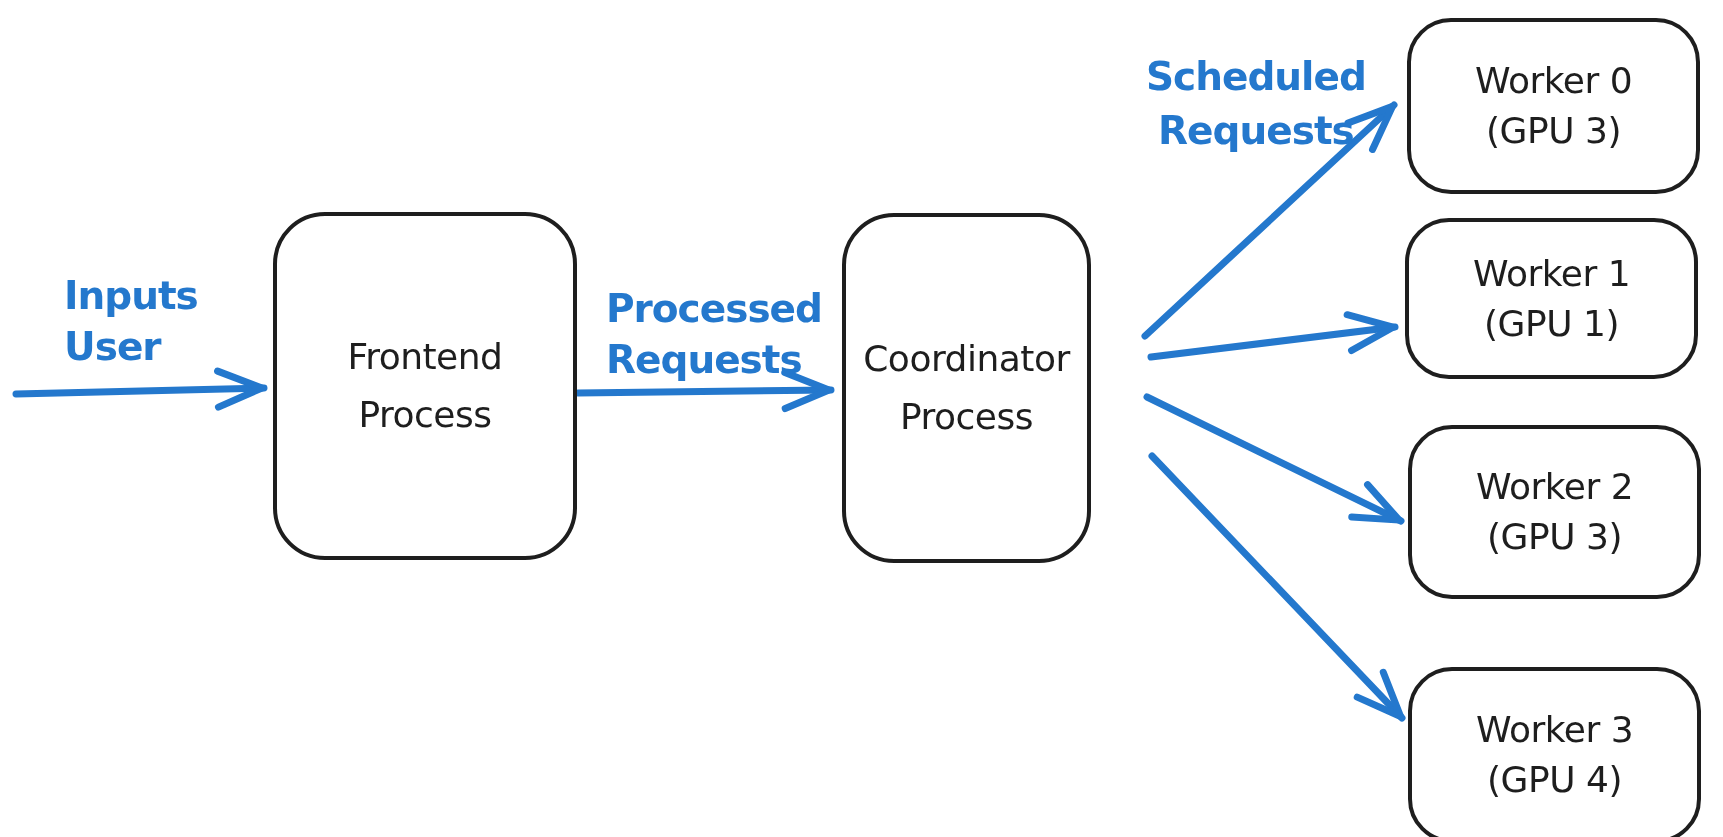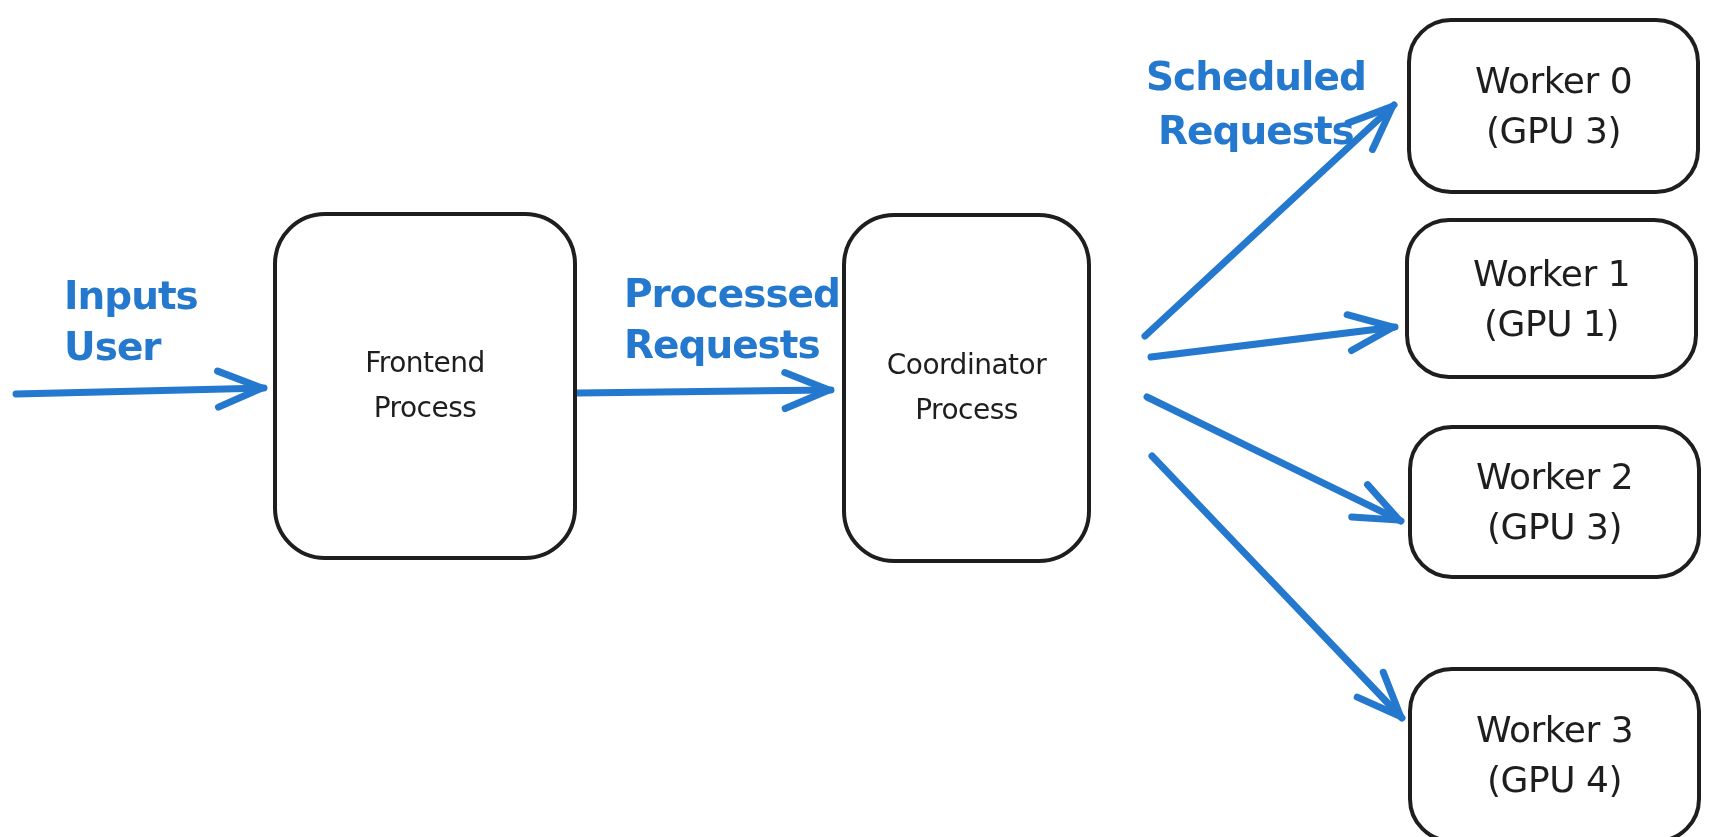--- a/index.html
+++ b/index.html
@@ -27,50 +27,50 @@
     justify-content: center;
     text-align: center;
     color: #1e1e1e;
     letter-spacing: -0.5px;
     z-index: 2;
   }
   .node.process {
     width: 304px;
     height: 348px;
     border-radius: 52px;
-    font-size: 28px;
+    font-size: 36px;
     line-height: 1.6;
   }
   .node.worker {
     width: 293px;
     height: 176px;
     border-radius: 44px;
     font-size: 36px;
     line-height: 1.38;
   }
   #node-frontend   { left: 273px; top: 212px; }
   #node-coordinator{ left: 842px; top: 213px; width: 249px; height: 350px; }
   #node-worker0 { left: 1407px; top: 18px;  }
   #node-worker1 { left: 1405px; top: 218px; height: 161px; }
-  #node-worker2 { left: 1408px; top: 425px; height: 154px; text-align: center; }
+  #node-worker2 { left: 1408px; top: 425px; height: 174px; text-align: center; }
   #node-worker3 { left: 1408px; top: 625px; margin-top: 42px; }
 
   
   .edge-label {
     position: absolute;
     color: #2478cd;
     font-weight: bold;
     font-size: 39px;
     line-height: 51px;
     letter-spacing: -1px;
     white-space: nowrap;
     z-index: 3;
   }
   #label-user-inputs        { left: 64px;   top: 270px; }
-  #label-processed-requests { left: 606px;  top: 268px; margin-left: 18px; }
+  #label-processed-requests { left: 606px;  top: 283px; }
   #label-scheduled-requests { left: 1146px; top: 50px; line-height: 54px; text-align: center; }
 
   #arrow-layer {
     position: absolute;
     left: 0; top: 0;
     width: 1723px;
     height: 837px;
     z-index: 1;
   }
   #arrow-layer line {

